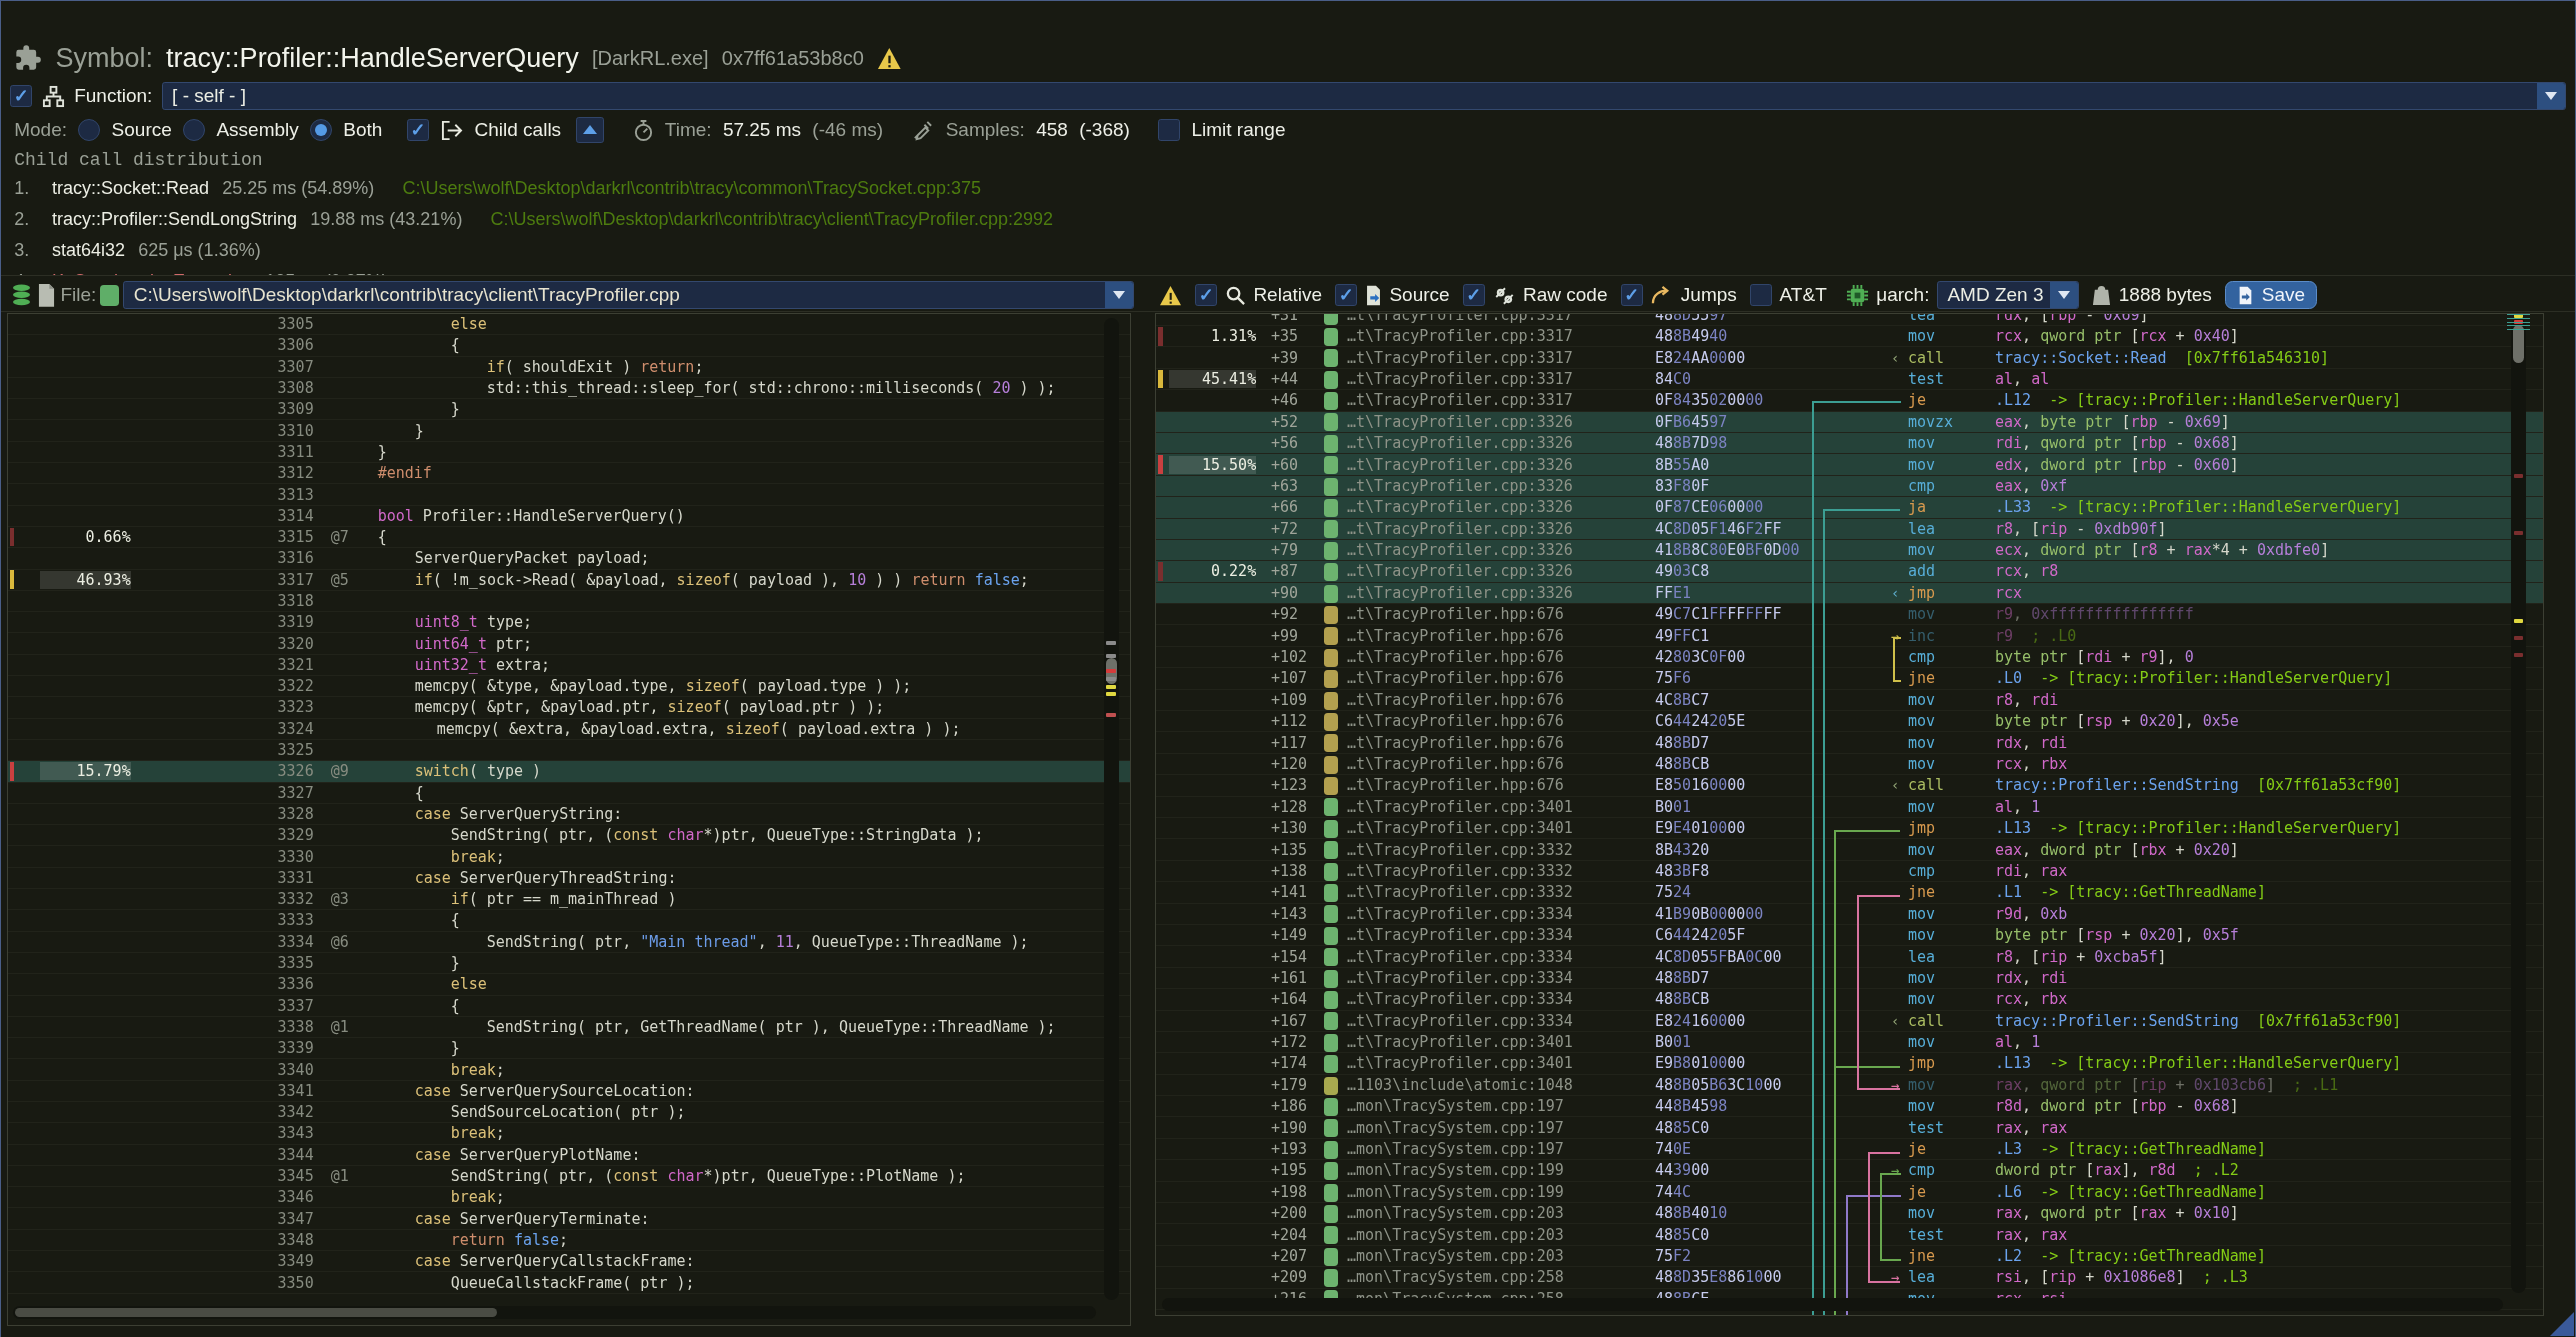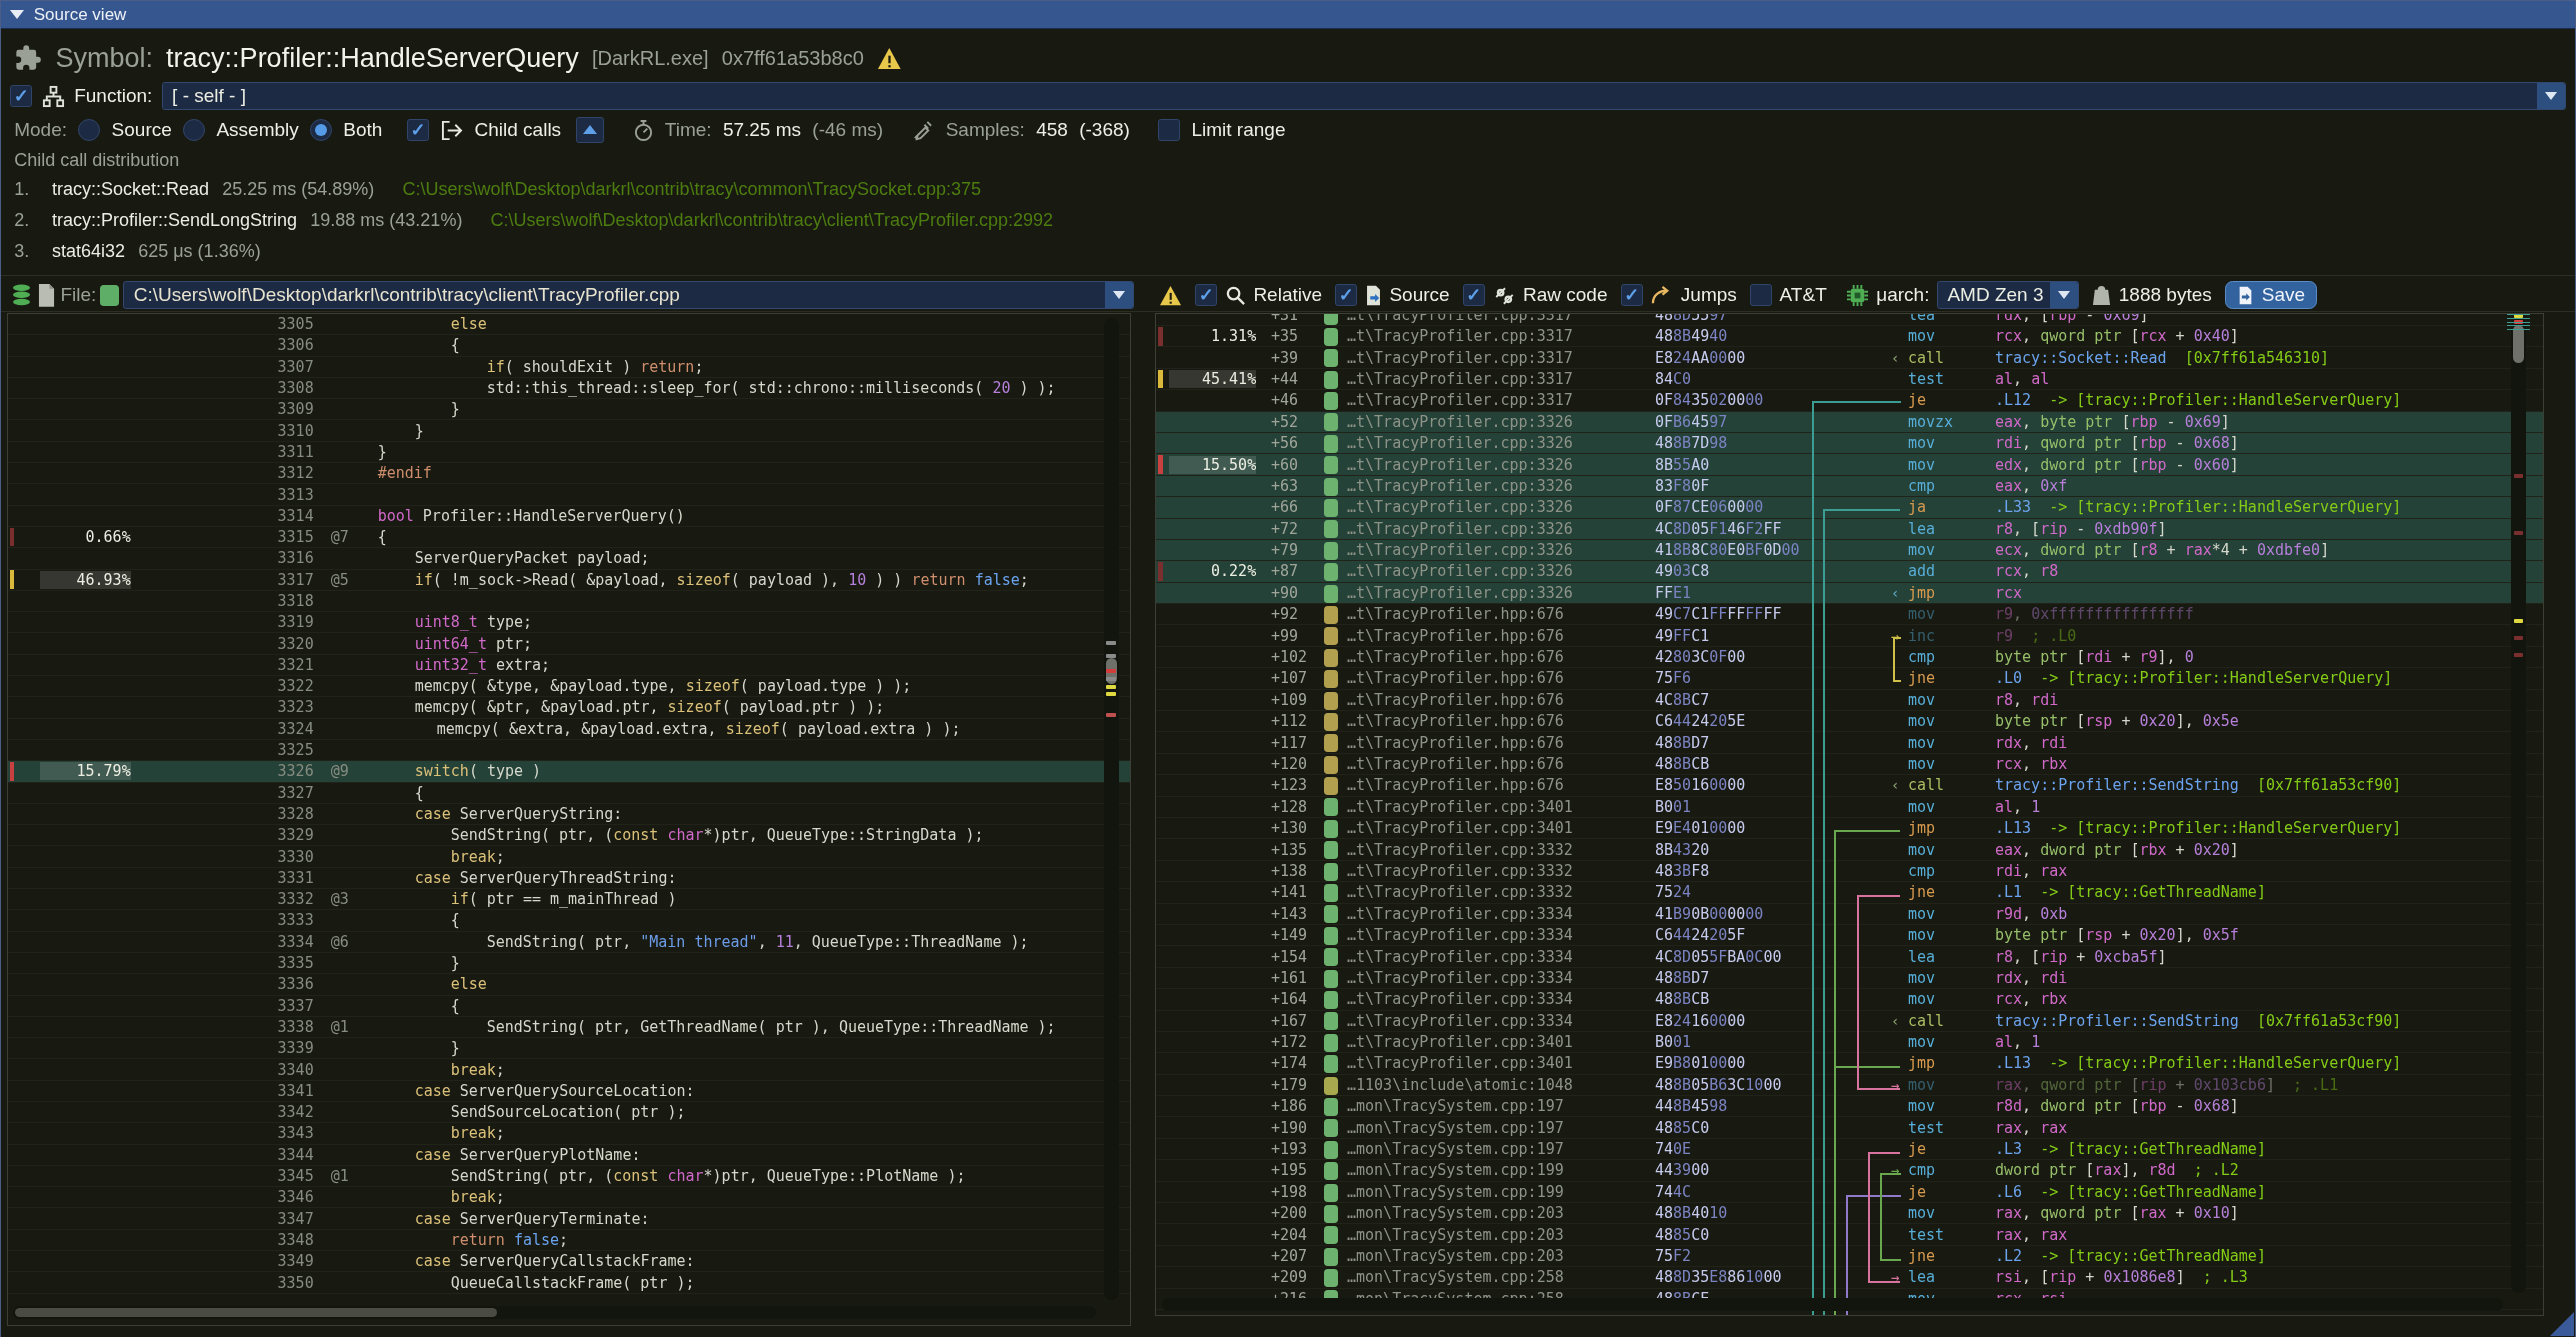--- a/index.html
+++ b/index.html
@@ -24,21 +24,21 @@
   .mode-row{position:absolute;left:13.2px;top:115px;height:28px;display:flex;align-items:center;gap:11.3px;font-size:19px;}
   .gray{color:#9aa096;}
   .white{color:#eef0e8;}
   .cb{width:22px;height:22px;background:#1d2a43;border:0.9px solid #31456a;border-radius:2.8px;display:inline-flex;align-items:center;justify-content:center;}
   .cb.on::after{content:"✓";color:#5d9fe8;font-size:18px;font-weight:bold;}
   .radio{width:22px;height:22px;background:#1d2a43;border:0.9px solid #31456a;border-radius:50%;display:inline-flex;align-items:center;justify-content:center;}
   .radio.on::after{content:"";width:12.3px;height:12.3px;border-radius:50%;background:#549ae6;}
   .upbtn{width:28px;height:26.4px;background:#1d2a43;border:0.9px solid #31456a;border-radius:2.8px;display:flex;align-items:center;justify-content:center;margin-left:3.8px;}
   .upbtn .tri{width:0;height:0;border-left:7.6px solid transparent;border-right:7.6px solid transparent;border-bottom:9.4px solid #5d9fe8;}
   .cc-block{position:absolute;left:13.2px;top:149px;width:2541px;height:125px;overflow:hidden;}
-  .cc-header{font-size:18px;color:#9aa096;margin-bottom:7.6px;}
+  .cc-header{font-size:18px;color:#9aa096;margin-bottom:7.6px;font-family:Liberation Mono, monospace;}
   .cc-item{display:flex;align-items:baseline;gap:13.2px;font-size:18px;height:31px;}
   .cc-idx{color:#9aa096;min-width:24.6px;}
   .cc-name{color:#ecEEe4;color:#eceee4;}
   .cc-name.red{color:#d06a6a;}
   .cc-stat{color:#9aa096;}
   .cc-path{color:#4d7c0f;margin-left:15px;}
   .divider{position:absolute;left:0;top:274px;width:100%;height:0.9px;background:#2c2e24;}
   .filebar{position:absolute;left:9.4px;top:280px;height:28px;display:flex;align-items:center;gap:4px;width:1124px;}
   .file-combo{flex:1;color:#e7e3cf;}
   .loc-chip{width:19px;height:21px;border-radius:3.8px;background:#5fae68;}
@@ -82,24 +82,20 @@
   .hthumb{position:absolute;top:1.9px;height:9.4px;background:#4a4c44;border-radius:4.7px;}
   .grip{position:absolute;right:0.9px;bottom:0.9px;width:0;height:0;border-left:24.6px solid transparent;border-bottom:24.6px solid #3a5a9a;}
   .icon{display:inline-flex;align-items:center;justify-content:center;}
   svg{display:block;}
 </style>
 </head>
 <body>
 
 <div class="window">
 
-  <div class="titlebar">
-    <span class="tri-down"></span>
-    <span>Source view</span>
-  </div>
 
   <div class="symbol-row">
     <span class="icon">
       <svg width="28" height="28" viewBox="0 0 24 24">
           <path fill="#9aa096" d="M20.5 11H19V7a2 2 0 0 0-2-2h-4V3.5a2.5 2.5 0 0 0-5 0V5H4a2 2 0 0 0-2 2v3.8h1.5a2.7 2.7 0 0 1 0 5.4H2V20a2 2 0 0 0 2 2h3.8v-1.5a2.7 2.7 0 0 1 5.4 0V22H17a2 2 0 0 0 2-2v-4h1.5a2.5 2.5 0 0 0 0-5z"></path>
         </svg>
     </span>
     <span class="symbol-label">Symbol:</span>
     <span class="symbol-name">tracy::Profiler::HandleServerQuery</span>
     <span class="symbol-meta">[DarkRL.exe]</span>

